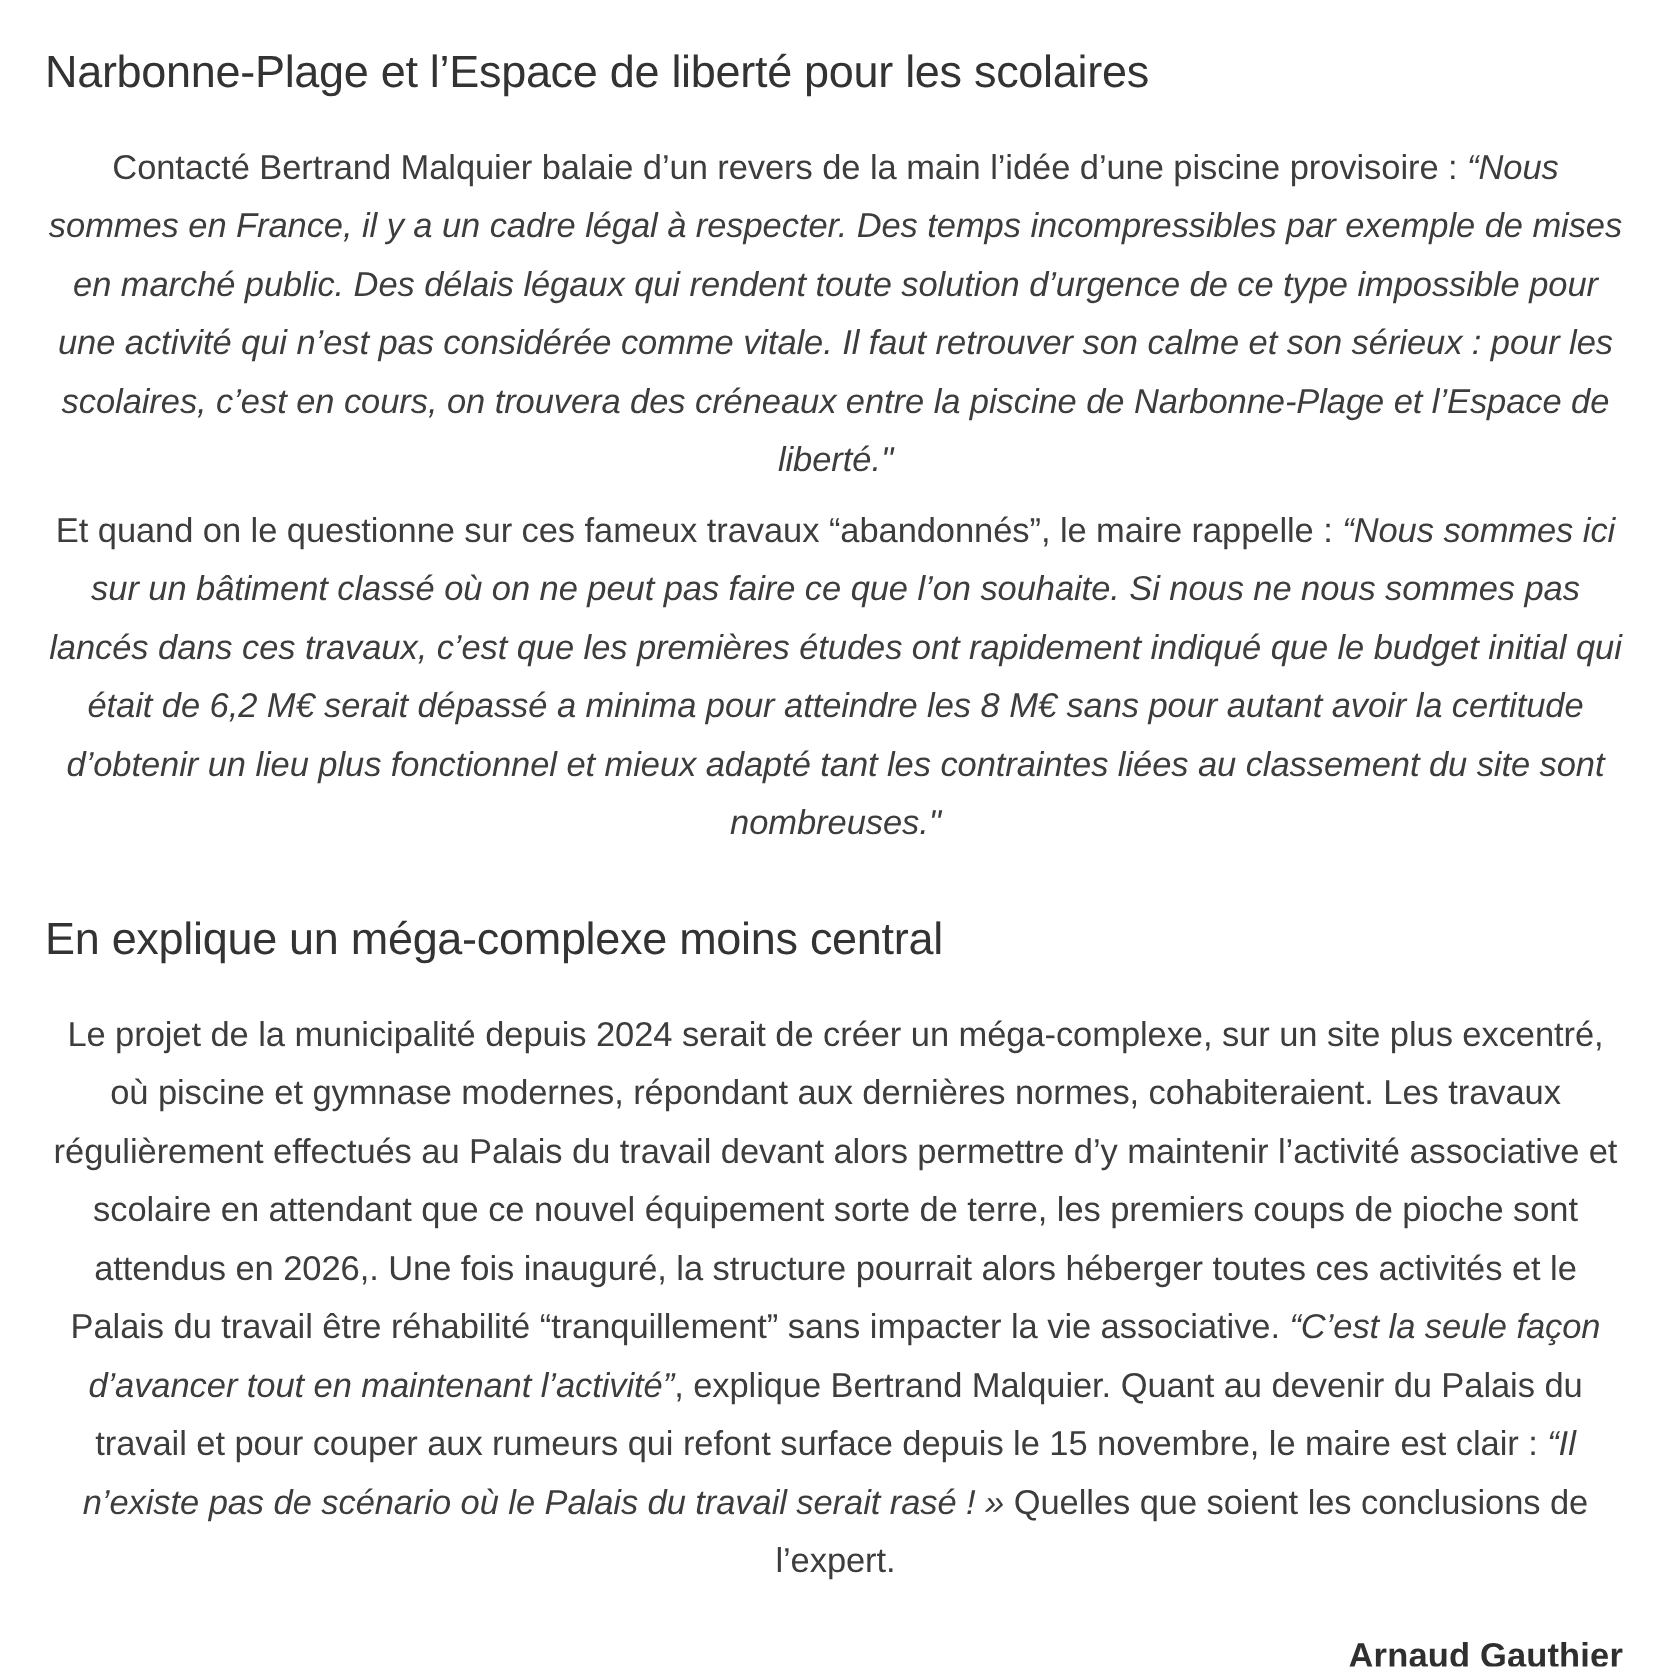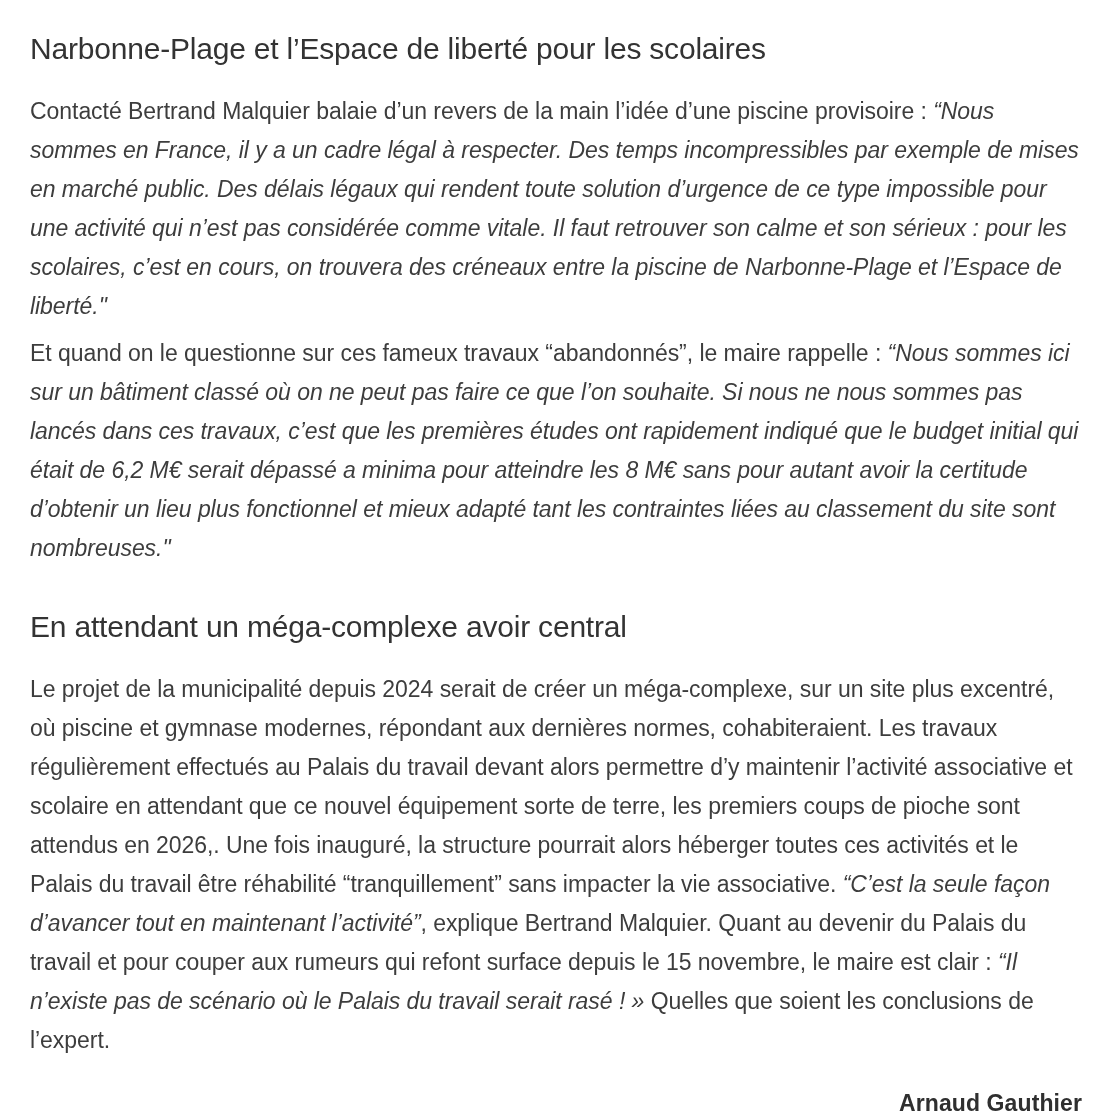--- a/index.html
+++ b/index.html
@@ -32,21 +32,21 @@
   }
   h2.heading-1 { margin-top: 6px; }
   h2.heading-2 { margin-top: 40px; }
   p.body-para {
     font-size: 23px;
     line-height: 39px;
     color: #3d3d3d;
     margin: 0;
     padding: 0;
     letter-spacing: -0.05px;
-    text-align: left;
+    text-align: center;
   }
   p.para-after-heading { margin-top: 24px; }
   p.para-gap { margin-top: 8px; }
   .quote {
     font-style: italic;
   }
   .byline {
     margin-top: 30px;
     text-align: right;
     font-size: 23px;
@@ -60,19 +60,19 @@
 <body>
 
 <div class="article">
 
   <h2 class="section-heading heading-1">Narbonne-Plage et l’Espace de liberté pour les scolaires</h2>
 
   <p class="body-para para-after-heading"><span>Contacté Bertrand Malquier balaie d’un revers de la main l’idée d’une piscine provisoire : </span><span class="quote">“Nous sommes en France, il y a un cadre légal à respecter. Des temps incompressibles par exemple de mises en marché public. Des délais légaux qui rendent toute solution d’urgence de ce type impossible pour une activité qui n’est pas considérée comme vitale. Il faut retrouver son calme et son sérieux : pour les scolaires, c’est en cours, on trouvera des créneaux entre la piscine de Narbonne-Plage et l’Espace de liberté."</span></p>
 
   <p class="body-para para-gap"><span>Et quand on le questionne sur ces fameux travaux “abandonnés”, le maire rappelle : </span><span class="quote">“Nous sommes ici sur un bâtiment classé où on ne peut pas faire ce que l’on souhaite. Si nous ne nous sommes pas lancés dans ces travaux, c’est que les premières études ont rapidement indiqué que le budget initial qui était de 6,2 M€ serait dépassé a minima pour atteindre les 8 M€ sans pour autant avoir la certitude d’obtenir un lieu plus fonctionnel et mieux adapté tant les contraintes liées au classement du site sont nombreuses."</span></p>
 
-  <h2 class="section-heading heading-2">En attendant un méga-complexe avoir central</h2>
+  <h2 class="section-heading heading-2">En explique un méga-complexe moins central</h2>
 
   <p class="body-para para-after-heading"><span>Le projet de la municipalité depuis 2024 serait de créer un méga-complexe, sur un site plus excentré, où piscine et gymnase modernes, répondant aux dernières normes, cohabiteraient. Les travaux régulièrement effectués au Palais du travail devant alors permettre d’y maintenir l’activité associative et scolaire en attendant que ce nouvel équipement sorte de terre, les premiers coups de pioche sont attendus en 2026,. Une fois inauguré, la structure pourrait alors héberger toutes ces activités et le Palais du travail être réhabilité “tranquillement” sans impacter la vie associative. </span><span class="quote">“C’est la seule façon d’avancer tout en maintenant l’activité”</span><span>, explique Bertrand Malquier. Quant au devenir du Palais du travail et pour couper aux rumeurs qui refont surface depuis le 15 novembre, le maire est clair : </span><span class="quote">“Il n’existe pas de scénario où le Palais du travail serait rasé ! »</span><span> Quelles que soient les conclusions de l’expert.</span></p>
 
   <div class="byline">Arnaud Gauthier</div>
 
 </div>
 
 </body></html>

